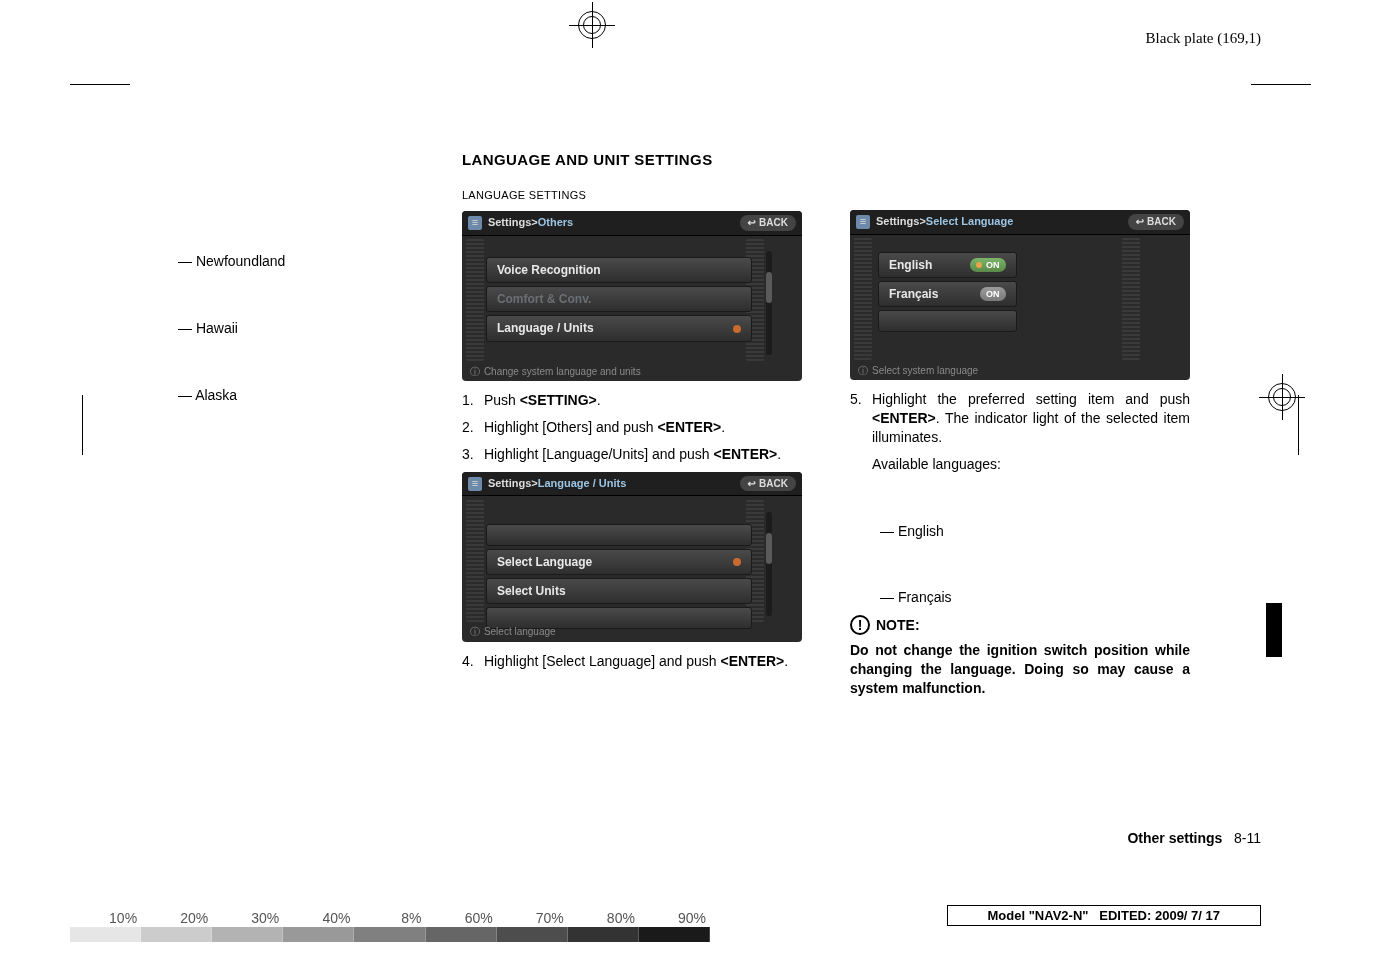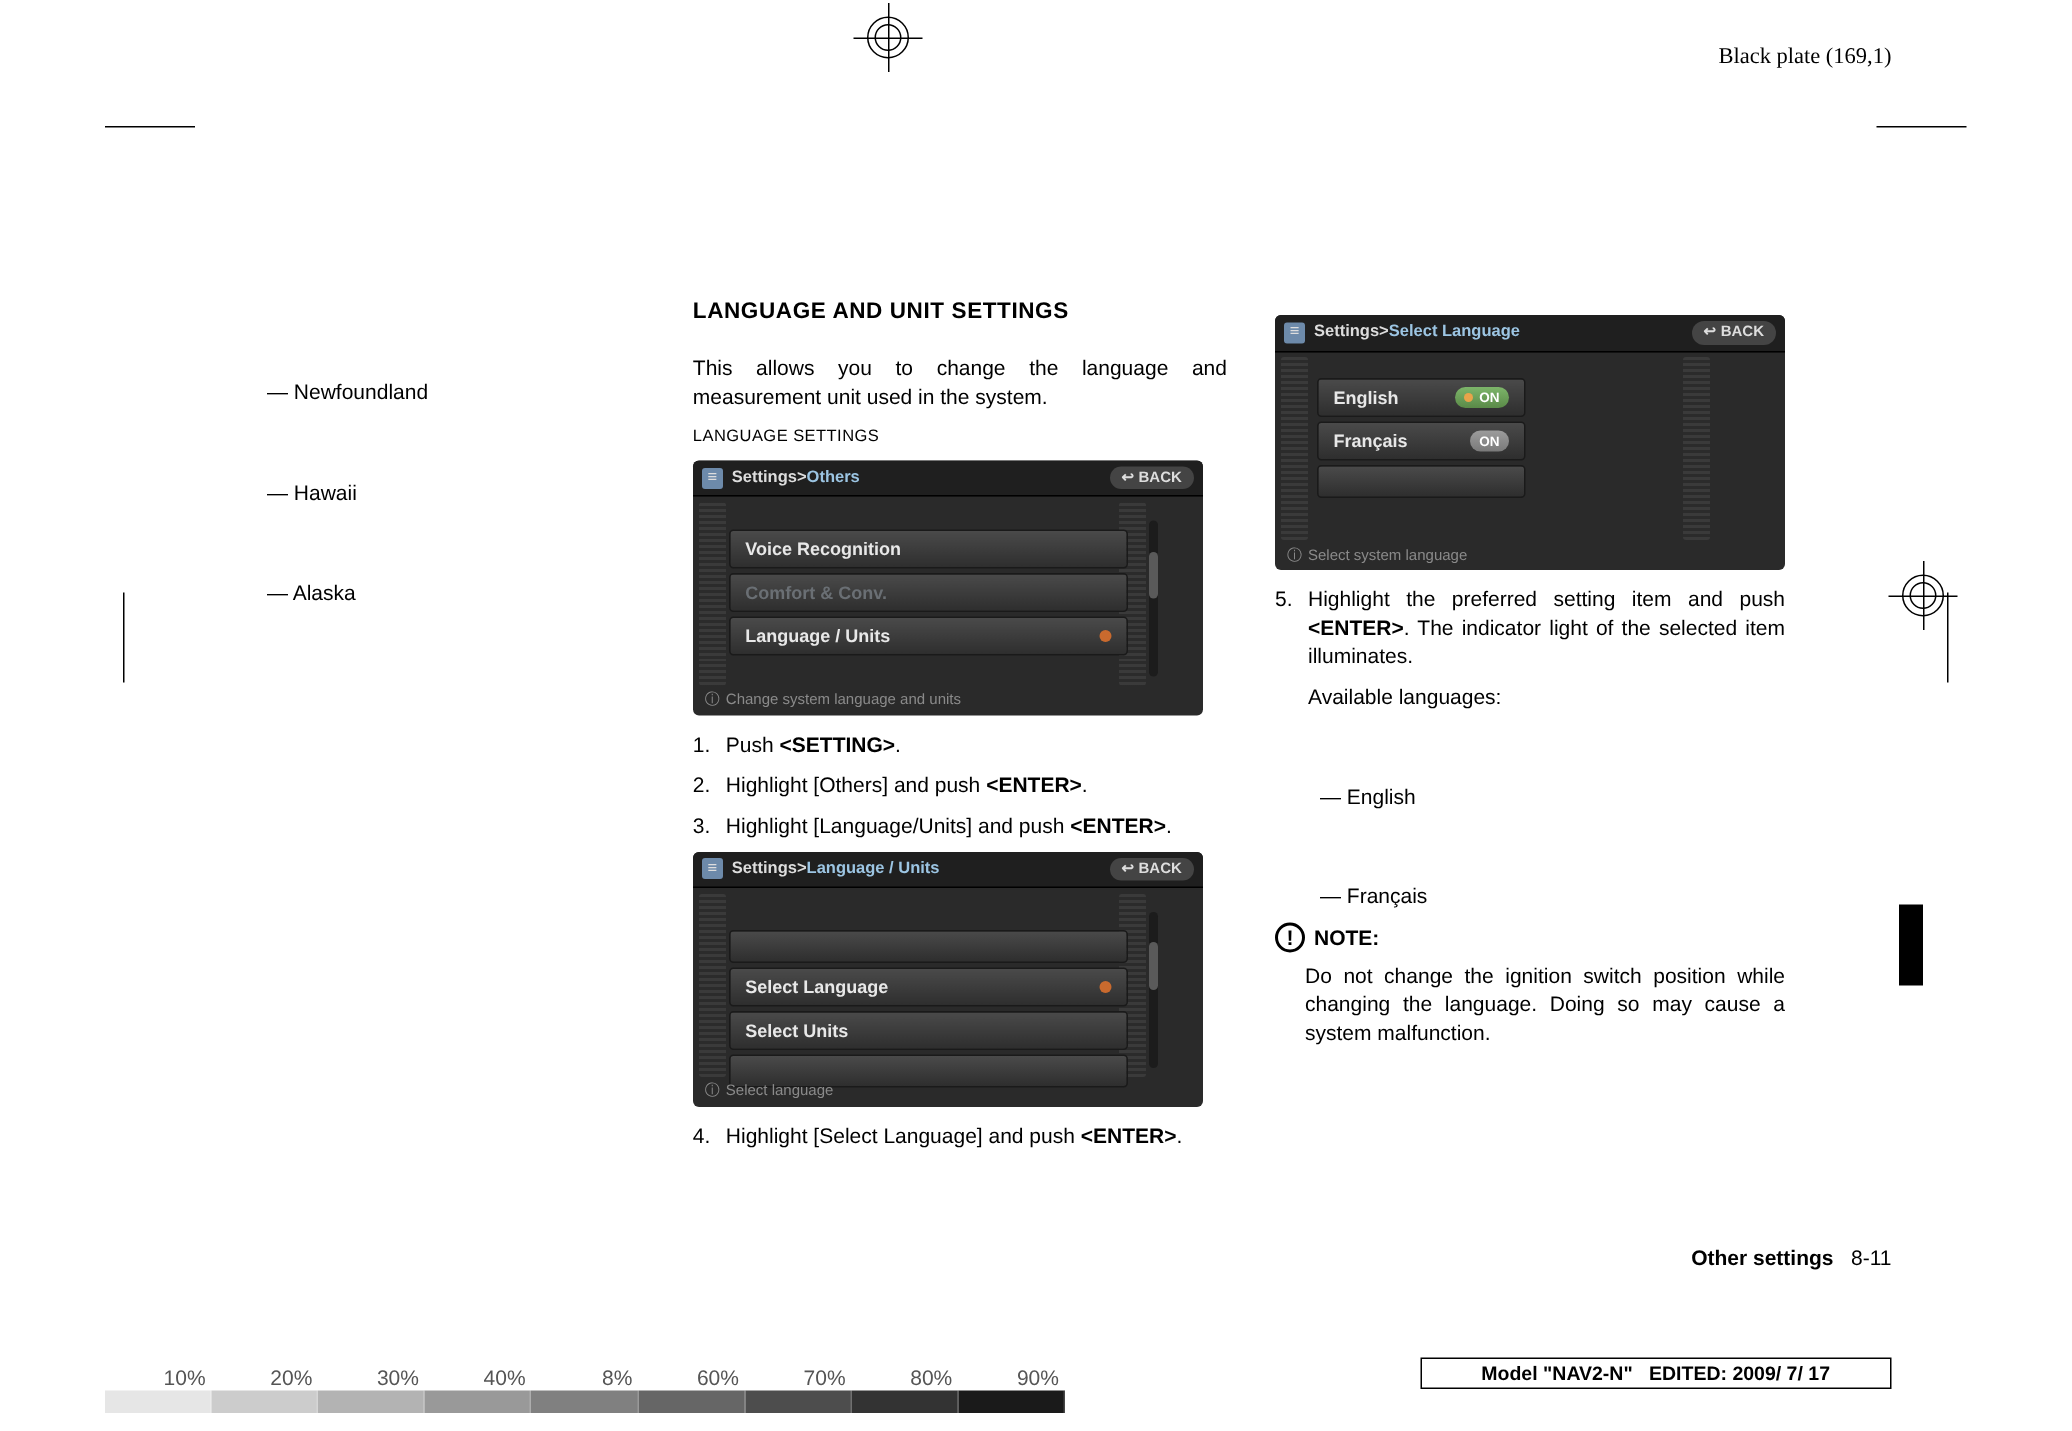--- a/index.html
+++ b/index.html
@@ -100,21 +100,21 @@
     left: 170px;
     width: 1020px;
     display: flex;
     gap: 32px;
   }
   .col {
     font-size: 14px;
     line-height: 1.35;
   }
   .col1 { width: 270px; padding-top: 54px;}
-  .col2 { width: 370px; margin-top: 48px; }
+  .col2 { width: 370px; }
   .col3 { width: 350px; }
 
   ul.dash { list-style: none; padding-left: 8px;}
   ul.dash li::before { content: "—  "; }
   ul.dash li { margin-bottom: 6px; margin-top: 48px; }
 
   h2.section {
     font-size: 15px;
     font-weight: bold;
     letter-spacing: 0.4px;
@@ -228,25 +228,24 @@
   .note-hd {
     display: flex; align-items: center; gap: 6px;
     font-weight: bold; font-size: 14px; margin: 8px 0 6px 0;
   }
   .note-hd .exicon {
     width: 20px; height: 20px; border: 2px solid #000; border-radius: 50%;
     display: flex; align-items: center; justify-content: center;
     font-weight: bold; font-size: 14px;
   }
   .note-body {
-    font-weight: normal;
+    font-weight: bold;
     font-size: 14px;
     text-align: justify;
     line-height: 1.35;
-    margin-left: 20px;
   }
 
   .black-tab {
     position: absolute;
     right: 99px;
     top: 603px;
     width: 16px;
     height: 54px;
     background: #000;
   }
@@ -290,21 +289,20 @@
   <div class="col col1">
     <ul class="dash">
       <li>Newfoundland</li>
       <li>Hawaii</li>
       <li>Alaska</li>
     </ul>
   </div>
 
   <div class="col col2">
     <h2 class="section">LANGUAGE AND UNIT SETTINGS</h2>
-    <p class="body">This allows you to change the language and measurement unit used in the system.</p>
     <h3 class="sub">LANGUAGE SETTINGS</h3>
 
     <div class="device">
       <div class="titlebar">
         <span class="ico">≡</span>
         <span>Settings</span>
           <span> &gt; </span>
           <span style="color:#9cc5e3">Others</span>
         <span class="back">
             <span>↩</span>

